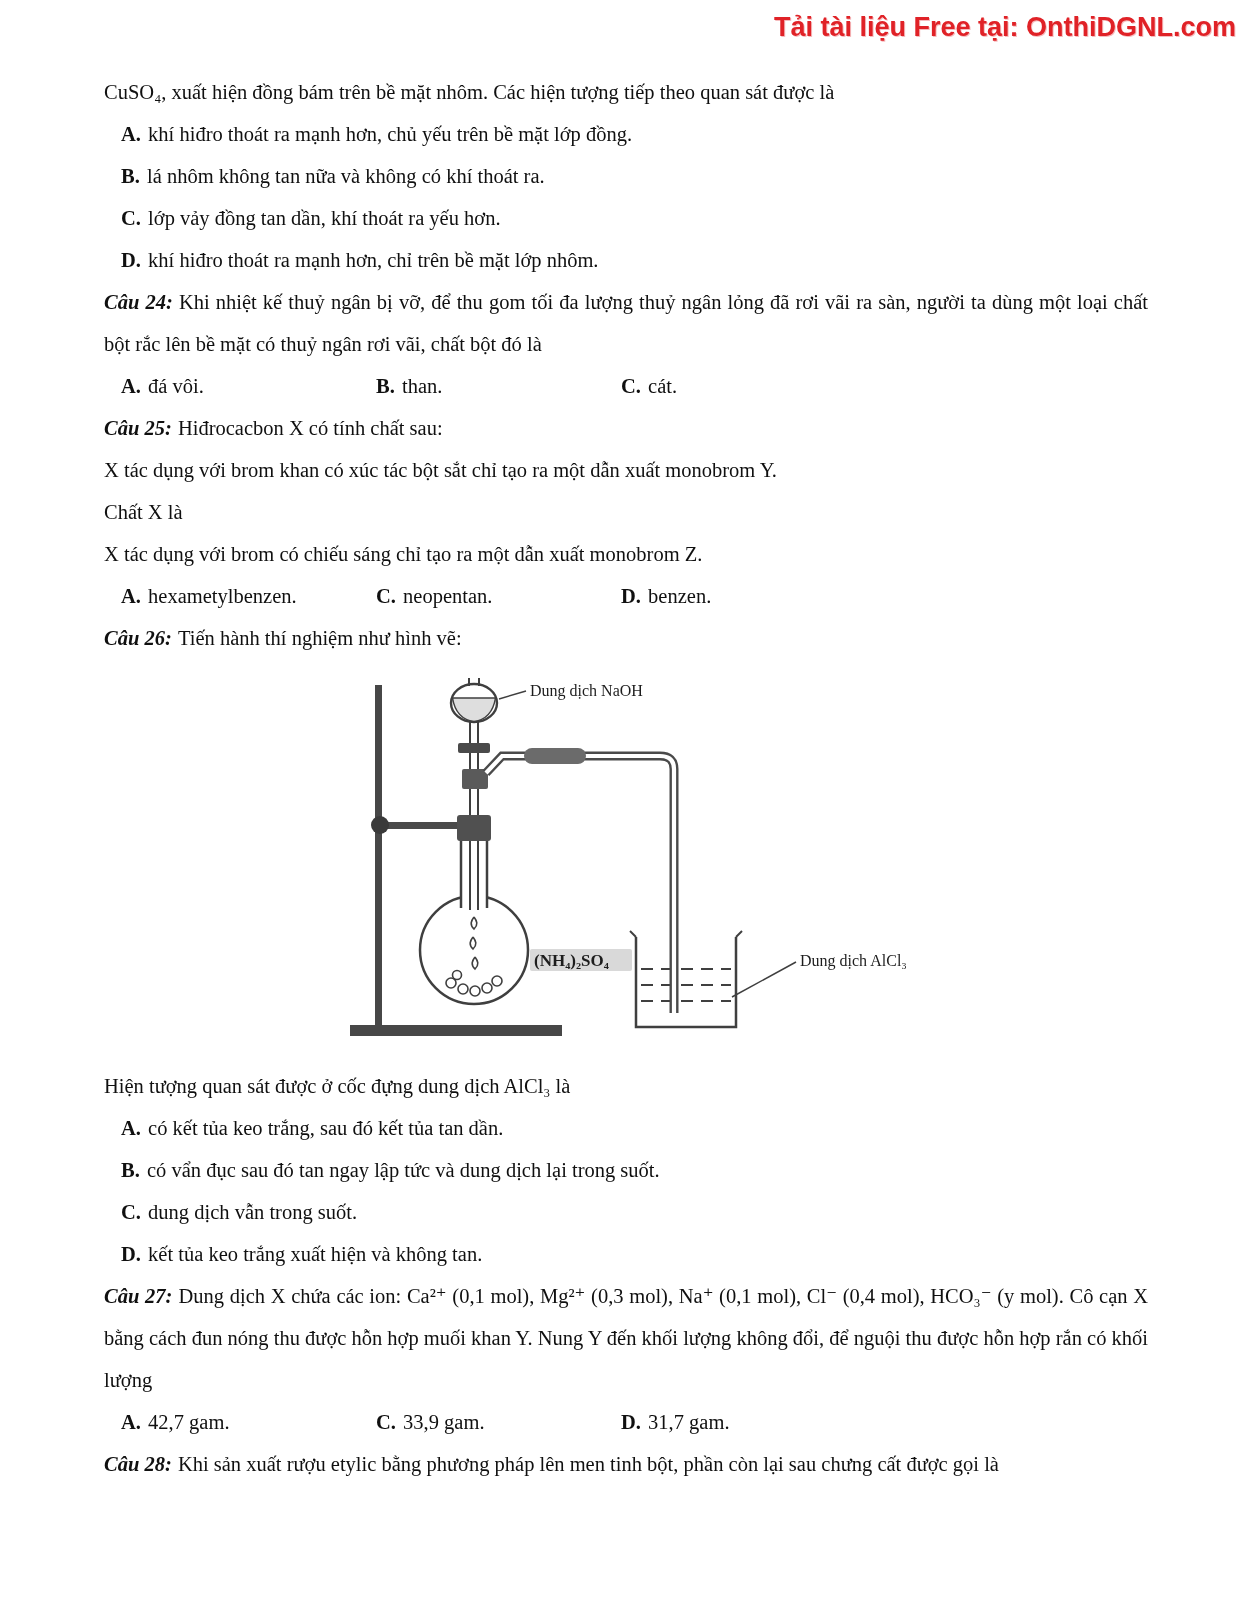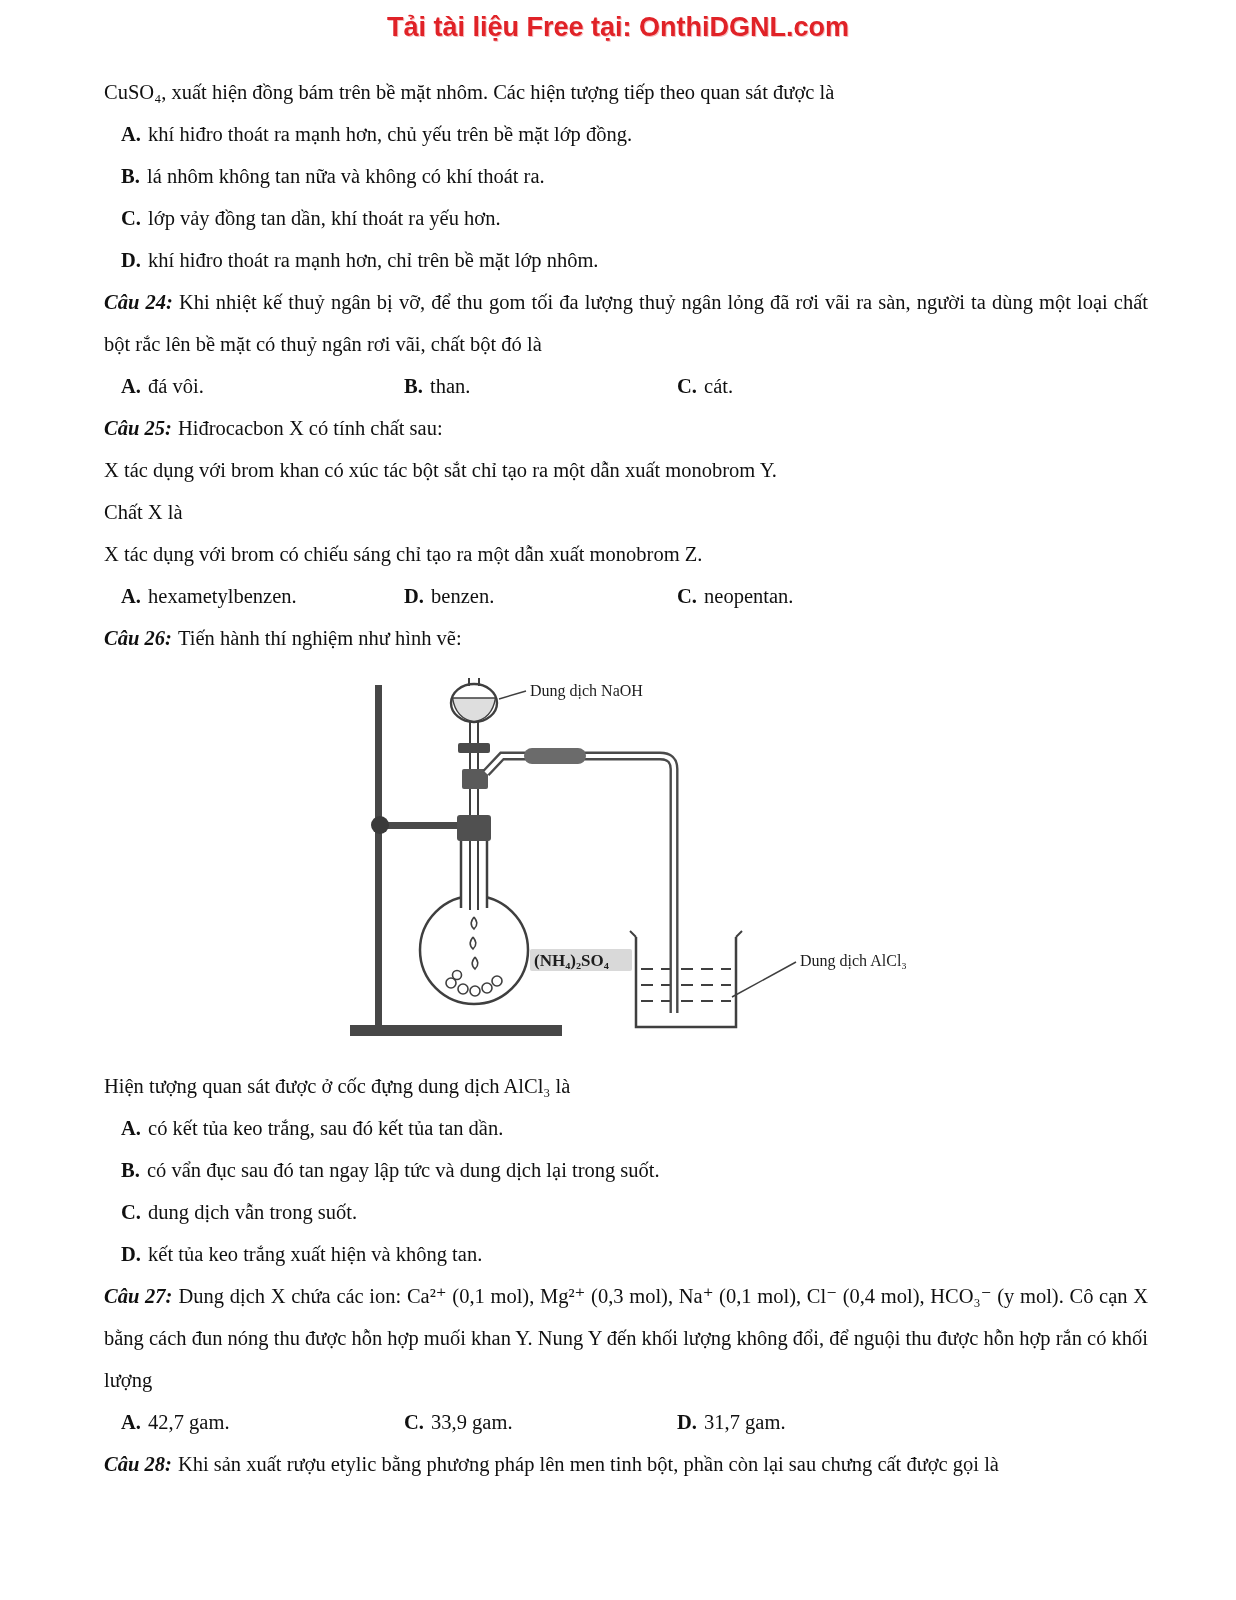--- a/index.html
+++ b/index.html
@@ -3,32 +3,32 @@
 <meta charset="utf-8">
 <style>
   * { margin:0; padding:0; box-sizing:border-box; }
   html,body { background:#ffffff; }
   body {
     width:1236px; min-height:1600px; margin:0 auto;
     font-family:"Liberation Serif","DejaVu Serif",serif;
     font-size:20.5px; color:#101010;
   }
   .doc-header {
-    text-align:center; padding-top:12px; margin-bottom:28px;
+    text-align:right; padding-top:12px; margin-bottom:28px;
     font-family:"Liberation Sans","DejaVu Sans",sans-serif;
     font-weight:bold; font-size:27px; color:#e02227;
     text-shadow:1px 1px 0 rgba(224,34,39,.3);
   }
   .doc-body { padding:0 88px;margin-left:16px; }
   .para { text-align:justify; line-height:42px; }
   .line { line-height:42px; }
   .opt-list .opt-line { line-height:42px; padding-left:17px; }
   .opt-grid {
     display:grid; grid-template-columns:255px 245px 245px auto;
-    padding-left:17px; line-height:42px;gap:28px;
+    padding-left:17px; line-height:42px;
   }
   .b { font-weight:bold; margin-right:.35em; }
   .qlabel { font-weight:bold; margin-right:.3em;font-style:italic; }
   .diagram { margin:6px 0 10px 240px; width:620px; }
   .diagram svg { display:block; }
   .diagram text {
     font-family:"Liberation Serif","DejaVu Serif",serif;
     font-size:16px; fill:#1d1d1d;
   }
   .diagram .flask-label { font-weight:bold; font-size:17px; }
@@ -58,22 +58,22 @@
       <p class="opt-line"><span class="b">B.</span><span>than.</span></p>
       <p class="opt-line"><span class="b">C.</span><span>cát.</span></p>
     </div>
 
     <p class="para"><span class="qlabel">Câu 25:</span><span>Hiđrocacbon X có tính chất sau:</span></p>
     <p class="line">X tác dụng với brom khan có xúc tác bột sắt chỉ tạo ra một dẫn xuất monobrom Y.</p>
     <p class="line">Chất X là</p>
     <p class="line">X tác dụng với brom có chiếu sáng chỉ tạo ra một dẫn xuất monobrom Z.</p>
     <div class="opt-grid">
       <p class="opt-line"><span class="b">A.</span><span>hexametylbenzen.</span></p>
+      <p class="opt-line"><span class="b">C.</span><span>neopentan.</span></p>
       <p class="opt-line"><span class="b">D.</span><span>benzen.</span></p>
-      <p class="opt-line"><span class="b">C.</span><span>neopentan.</span></p>
     </div>
 
     <p class="para"><span class="qlabel">Câu 26:</span><span>Tiến hành thí nghiệm như hình vẽ:</span></p>
 
     <figure class="diagram">
       <svg viewBox="0 0 620 390" width="620" height="390" xmlns="http://www.w3.org/2000/svg">
 
         <g>
           <rect x="31" y="20" width="7" height="346" fill="#474747"></rect>
           <rect x="6" y="360" width="212" height="11" fill="#474747"></rect>

